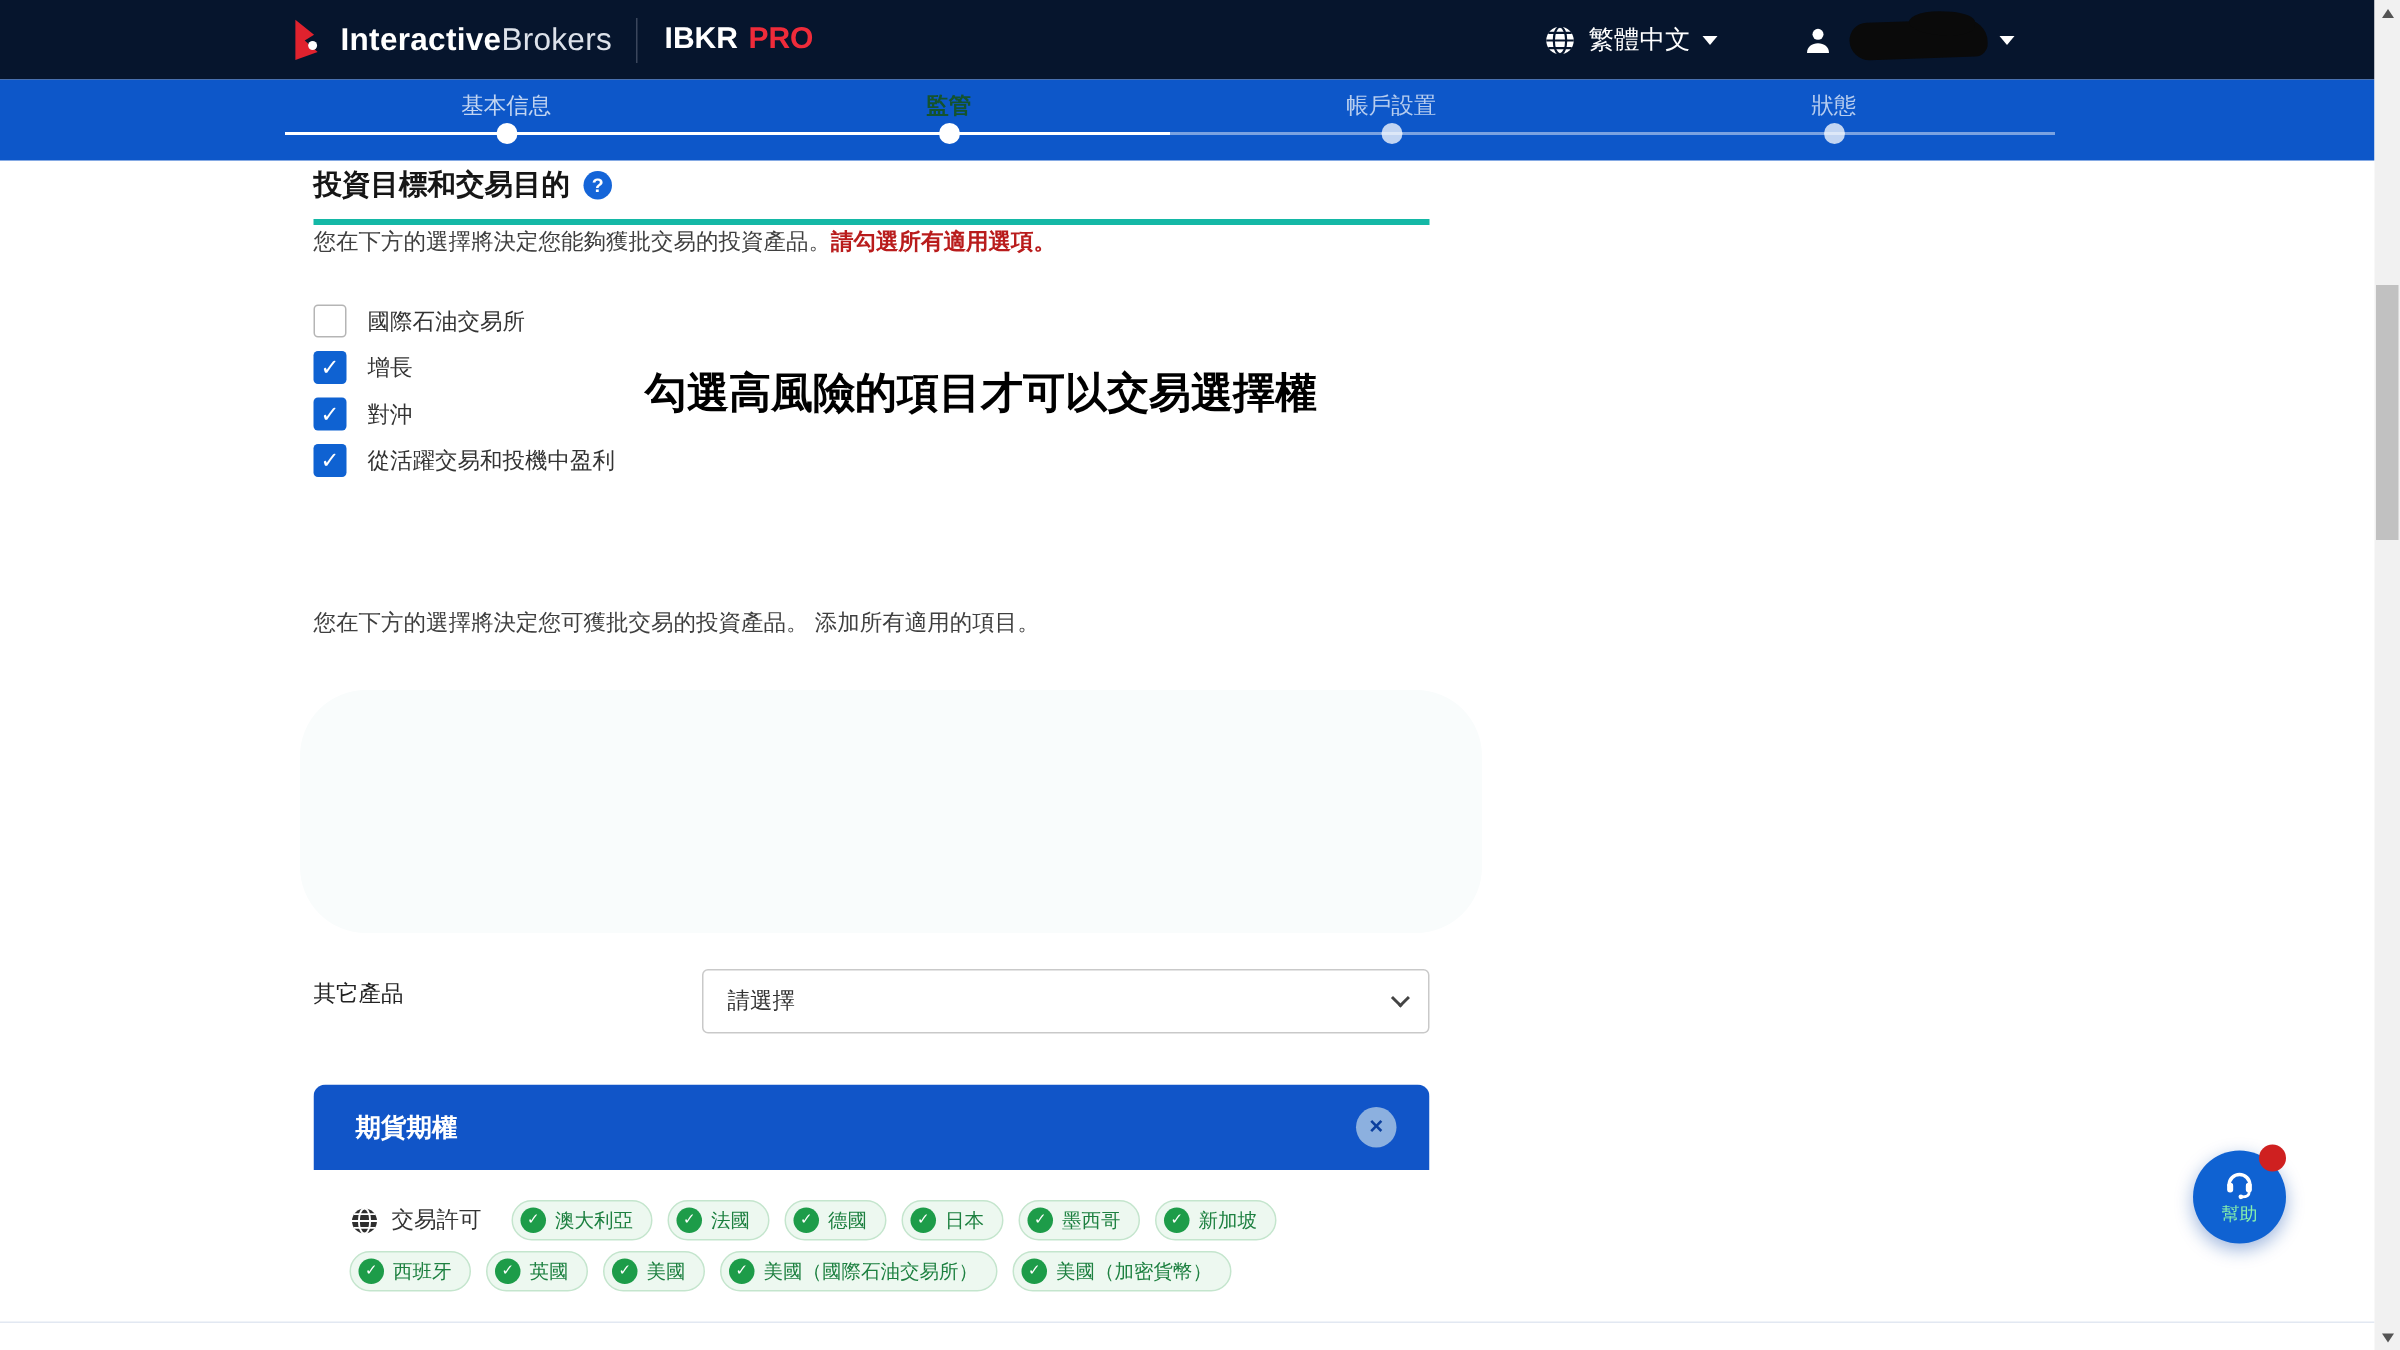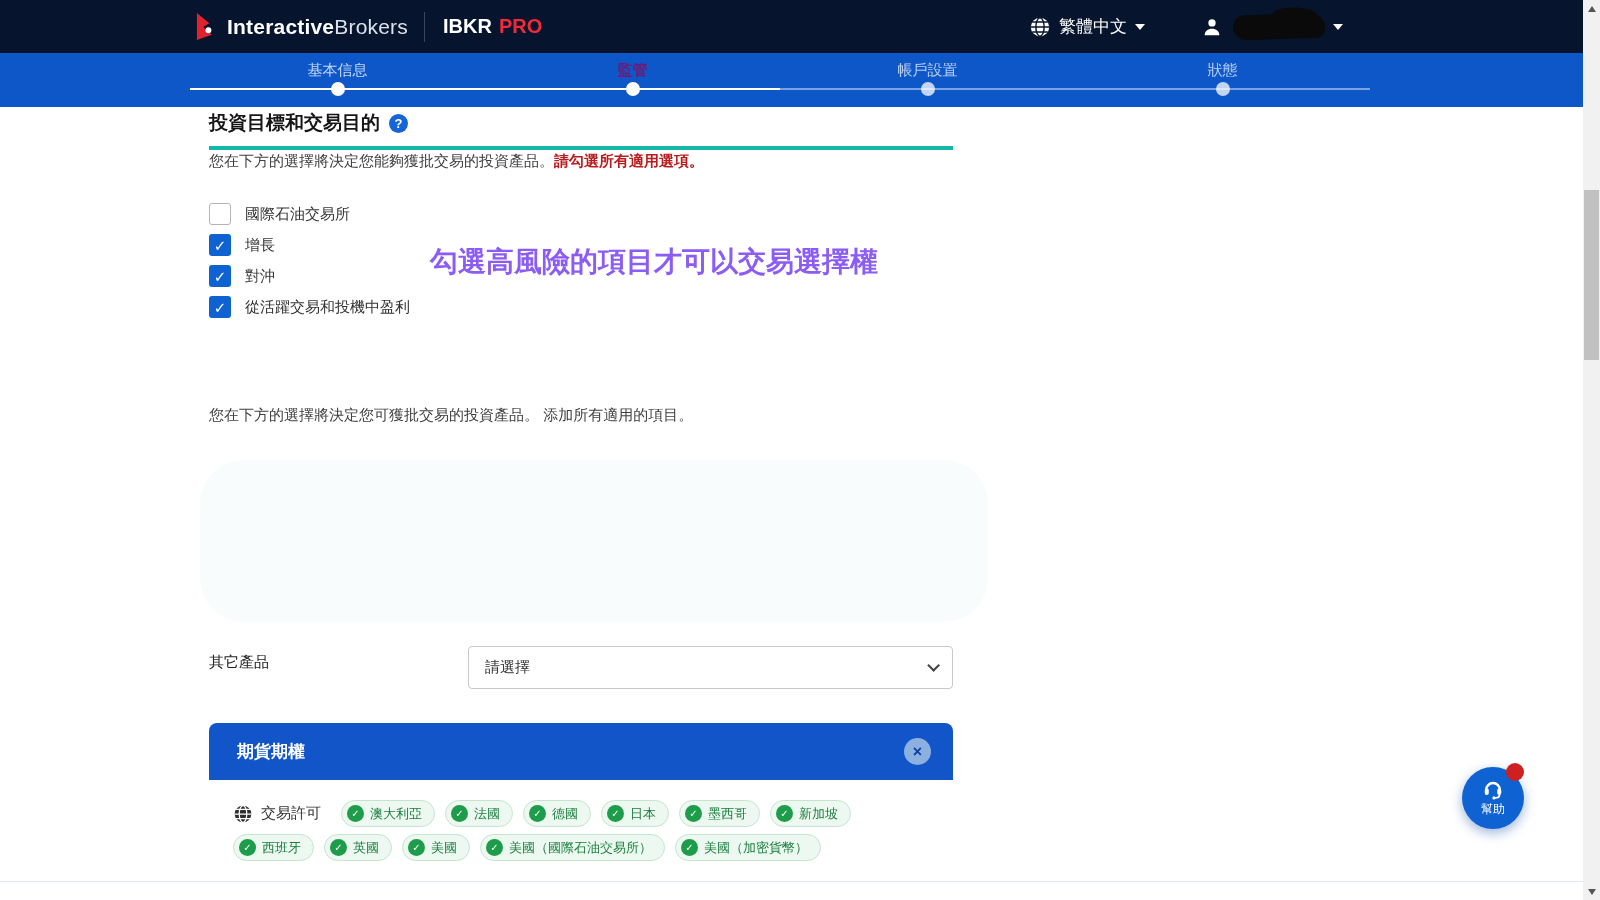--- a/index.html
+++ b/index.html
@@ -34,21 +34,21 @@
 
   
   .bluebar { position:absolute; left:0; top:53px; width:1583px; height:54px; background:#0d57c9; }
   .progress { position:absolute; left:190px; top:53px; width:1180px; height:54px; }
   .track { position:absolute; left:0; right:0; top:35px; height:2px; background:rgba(255,255,255,.45); }
   .track-done { position:absolute; left:0; top:0; height:2px; width:50%; background:#fff; }
   .steps { position:absolute; inset:0; display:flex; }
   .step { flex:1; position:relative; text-align:center; cursor:pointer; }
   .step-label { margin-top:8px; font-size:15px; }
   .step[data-state="completed"] .step-label { color:rgba(255,255,255,.75); }
-  .step[data-state="active"]    .step-label { color:#701a75; font-weight:700; }
+  .step[data-state="active"]    .step-label { color:#14532d; font-weight:700; }
   .step[data-state="upcoming"]  .step-label { color:rgba(255,255,255,.7); }
   .step-dot { position:absolute; left:50%; top:29px; width:14px; height:14px; margin-left:-7px;
               border-radius:50%; }
   .step[data-state="completed"] .step-dot, .step[data-state="active"] .step-dot { background:#fff; }
   .step[data-state="upcoming"] .step-dot { background:rgba(255,255,255,.75); }
 
   
   .sec-title { position:absolute; width:744px; left:209px; padding-bottom:10px;
                border-bottom:4px solid #14b8a6; font-size:19px; font-weight:700; color:#161616;
                display:flex; align-items:center; }
@@ -63,21 +63,21 @@
   .check-row { display:flex; align-items:center; margin-bottom:9px; height:22px; cursor:pointer; }
   .checkbox { width:22px; height:22px; border-radius:3px; display:flex; align-items:center;
               justify-content:center; }
   .check-row[data-checked="false"] .checkbox { background:#fff; border:1.5px solid #b5b5b5; }
   .check-row[data-checked="true"]  .checkbox { background:#0f62d2; border:none; }
   .tick { color:#fff; font-size:15px; font-weight:700; line-height:1; }
   .check-row[data-checked="false"] .tick { visibility:hidden; }
   .check-label { margin-left:14px; font-size:15px; color:#333; }
 
   .annotation { position:absolute; left:430px; top:243px; font-size:28px; font-weight:800;
-                color:#8b5cf6; white-space:nowrap; }
+                color:#000000; white-space:nowrap; }
 
   
   .ghost-card { position:absolute; left:200px; top:460px; width:788px; height:162px;
                 background:#f9fcfc; border-radius:44px; }
 
   
   .other-label { position:absolute; left:209px; top:653px; font-size:15px; color:#222; }
   .fake-select { position:absolute; left:468px; top:646px; width:485px; height:43px; background:#fff;
                  border:1px solid #c9c9c9; border-radius:4px; display:flex; align-items:center;
                  padding:0 16px; cursor:pointer; }
@@ -104,21 +104,21 @@
                 font-size:10px; font-weight:700; display:flex; align-items:center; justify-content:center; }
   .pill-label { margin-left:6px; font-size:13px; color:#1d8040; white-space:nowrap; }
 
   .bottom-line { position:absolute; left:0; top:881px; width:1583px; height:1px; background:#e2e8f2; }
 
   
   .help-fab { position:absolute; left:1462px; top:767px; width:62px; height:62px; border-radius:50%;
               background:#0f62d2; box-shadow:0 4px 12px rgba(10,70,170,.4); display:flex;
               flex-direction:column; align-items:center; justify-content:center; cursor:pointer; }
   .help-fab svg { width:24px; height:22px; }
-  .help-label { color:#ffffff; font-size:12px; margin-top:1px; }
+  .help-label { color:#86efac; font-size:12px; margin-top:1px; }
   .help-dot { position:absolute; left:1506px; top:763px; width:18px; height:18px; border-radius:50%;
               background:#cf2020; }
 
   
   .scrollbar { position:absolute; right:0; top:0; width:17px; height:900px; background:#f1f1f1; }
   .sb-arrow { position:absolute; left:0; width:17px; height:17px; display:flex; align-items:center;
               justify-content:center; cursor:pointer; }
   .sb-up { top:0; }
   .sb-down { bottom:0; }
   .tri-up { width:0; height:0; border-left:4.5px solid transparent; border-right:4.5px solid transparent;

